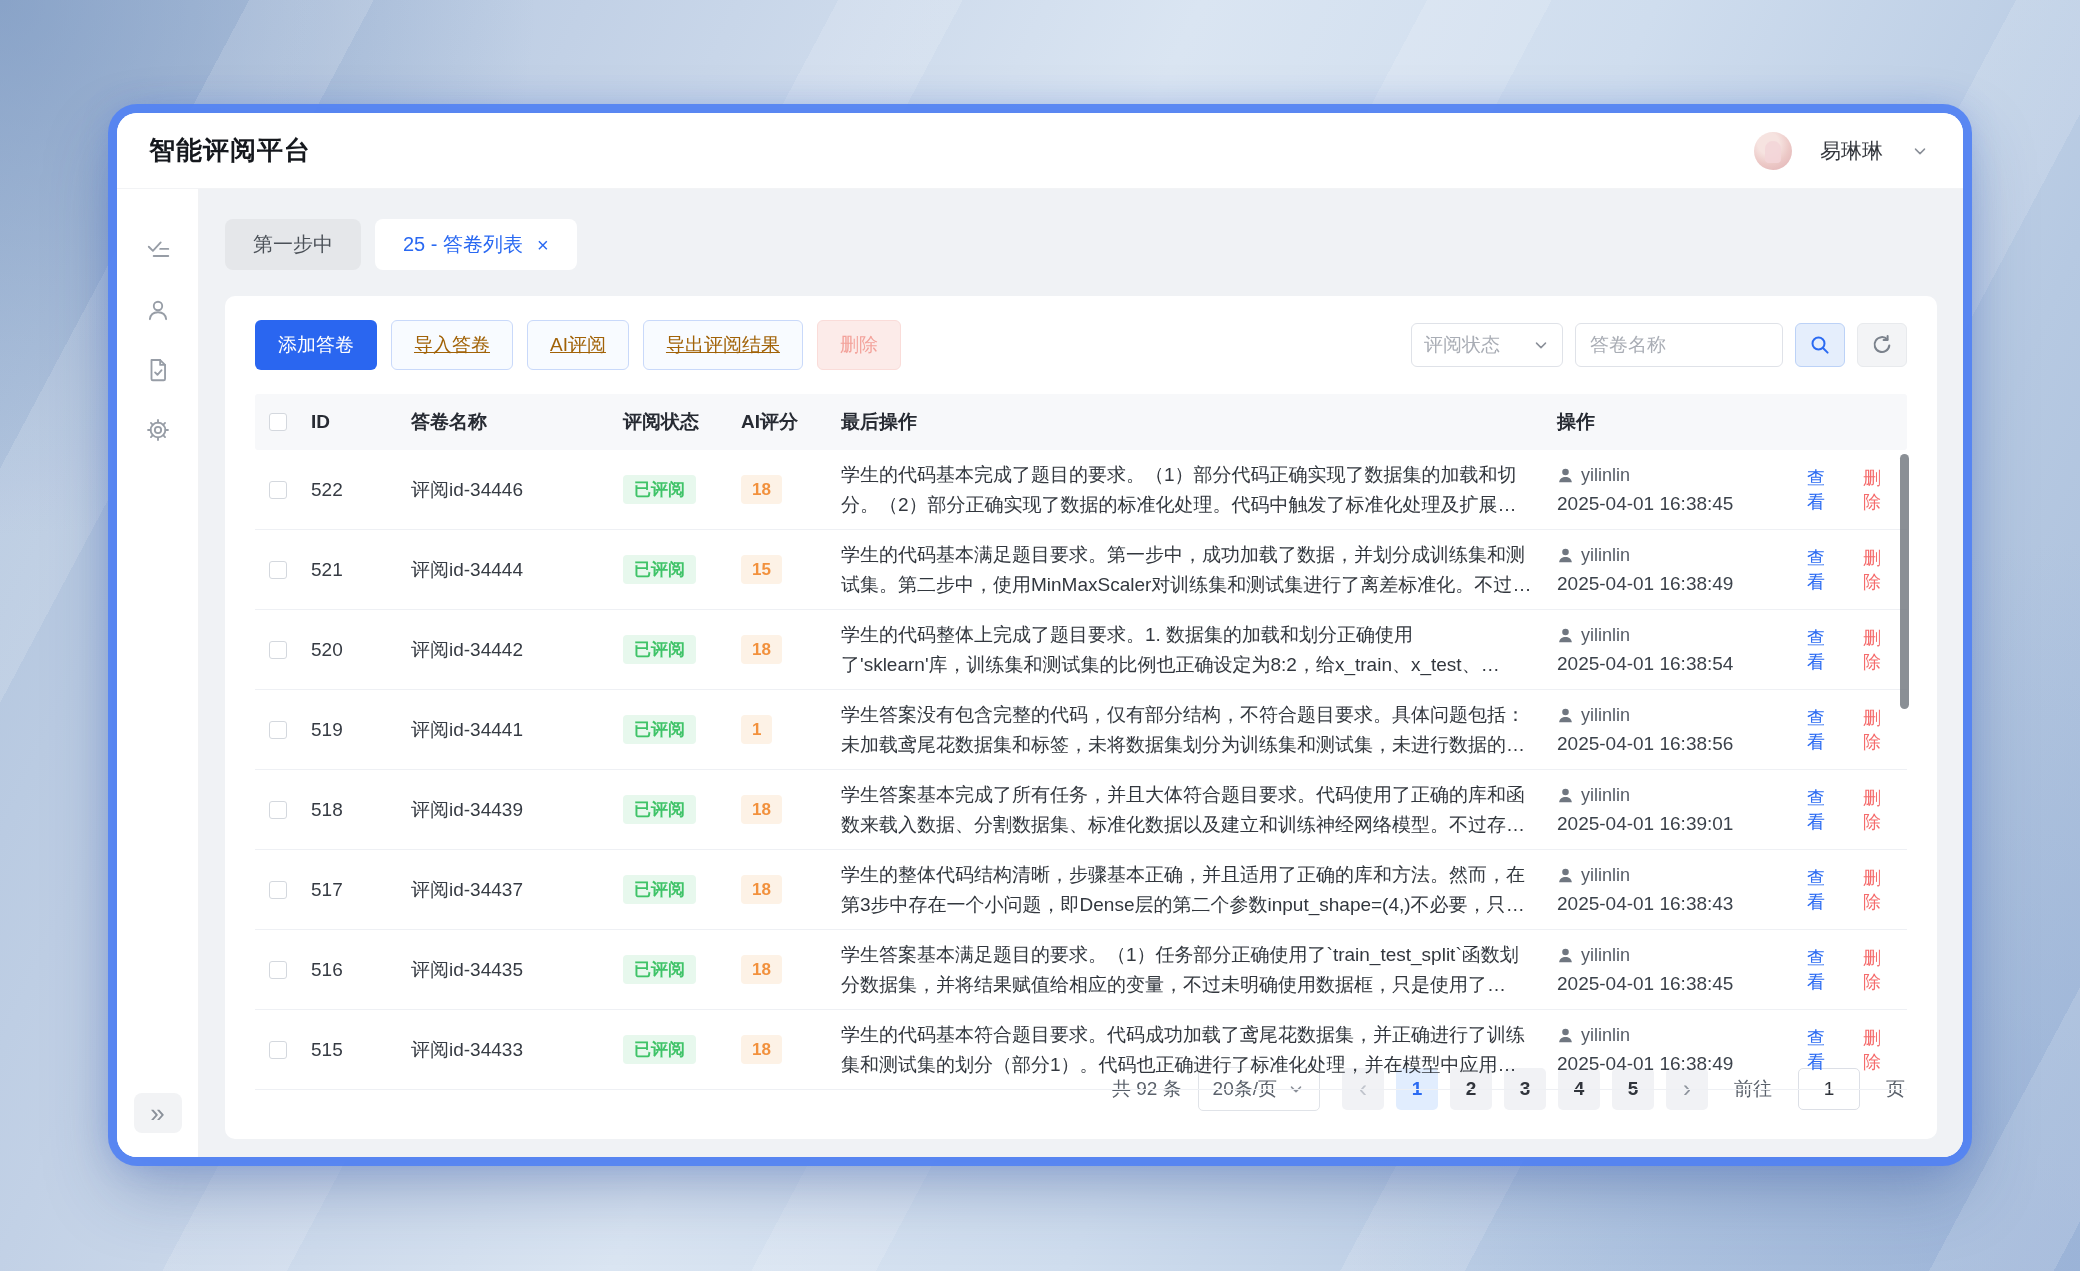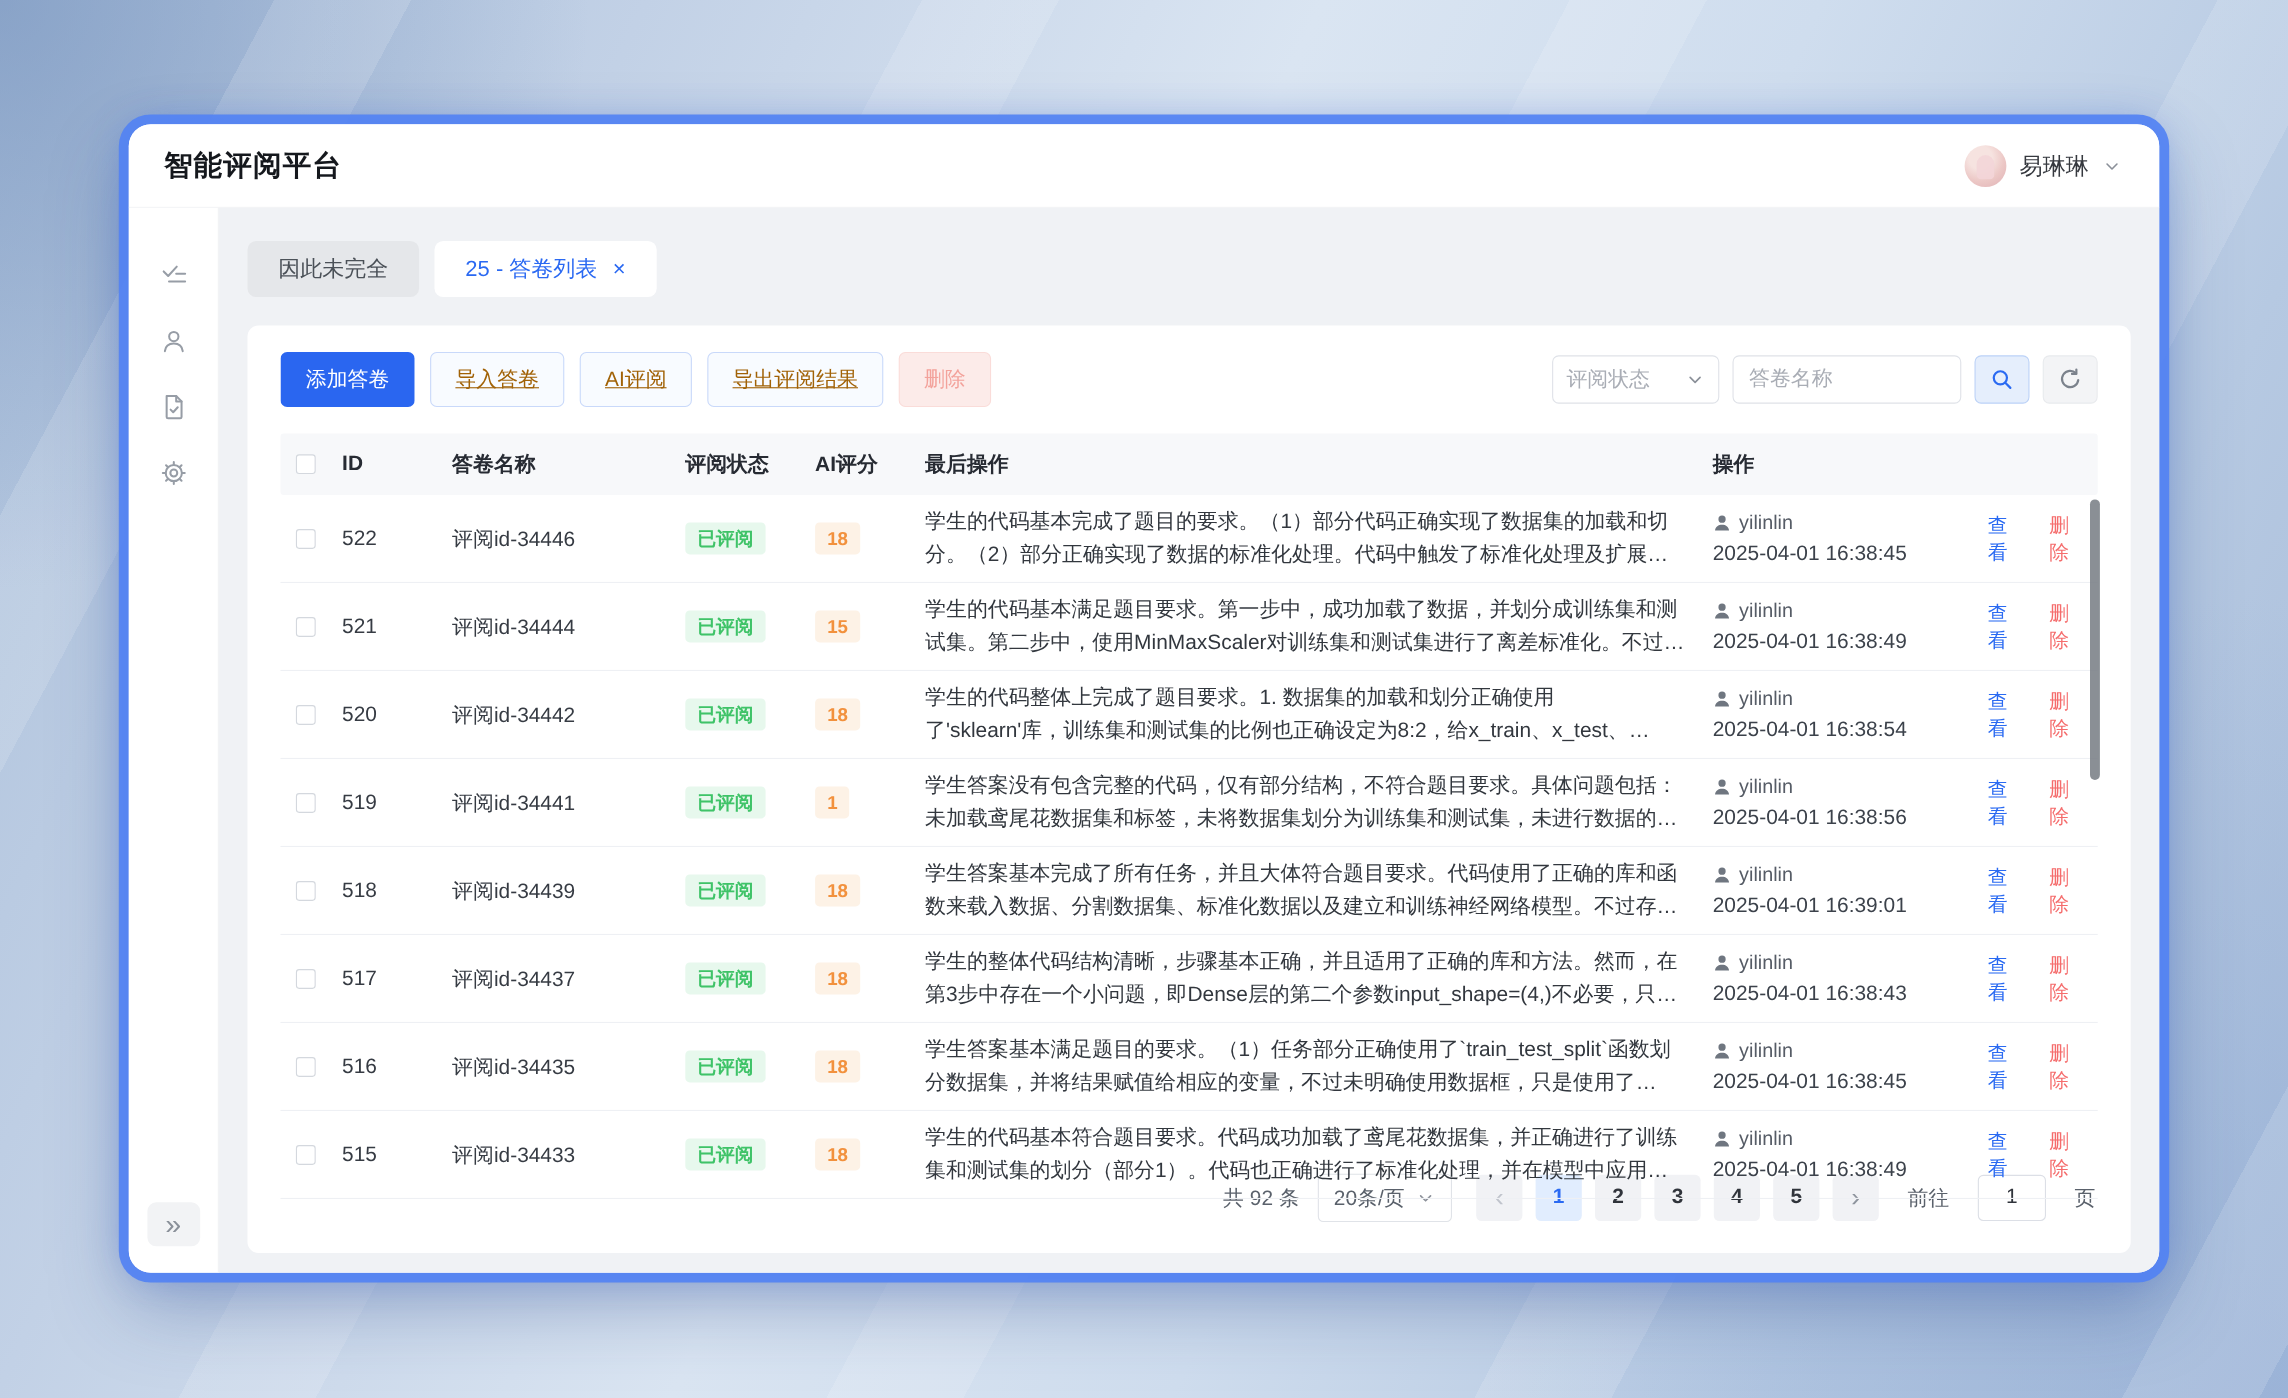--- a/index.html
+++ b/index.html
@@ -19,21 +19,21 @@
   .window {
     position:absolute; left:117px; top:113px; width:1846px; height:1044px;
     background:#fff; border-radius:20px;
     box-shadow:0 0 0 9px rgba(83,130,243,.92), 0 0 34px rgba(70,115,225,.45), 0 30px 70px rgba(35,65,135,.35);
     display:flex; flex-direction:column; overflow:hidden;
   }
 
   
   .win-header { height:76px; flex:0 0 76px; display:flex; align-items:center; padding:0 34px 0 32px; border-bottom:1px solid #f2f3f5; background:#fff; }
   .app-title { font-size:26px; font-weight:bold; color:#15181d; letter-spacing:1px; }
-  .user-area { margin-left:auto; display:flex; align-items:center; gap:12px; cursor:pointer; }
+  .user-area { margin-left:auto; display:flex; align-items:center; gap:28px; cursor:pointer; }
   .avatar { width:38px; height:38px; border-radius:50%; background:radial-gradient(circle at 38% 30%, #f6e3e0 0 30%, #ecc8c6 60%, #dfb0b4 100%); position:relative; overflow:hidden; }
   .avatar::after { content:""; position:absolute; left:11px; top:9px; width:16px; height:22px; border-radius:8px 8px 4px 4px; background:#f3d5d8; opacity:.9; }
   .user-name { font-size:21px; color:#36393f; }
   .chev { width:18px; height:18px; stroke:#8b9099; fill:none; stroke-width:2; stroke-linecap:round; stroke-linejoin:round; }
 
   
   .win-main { flex:1; display:flex; min-height:0; }
   .sidebar { width:82px; flex:0 0 82px; background:#fff; border-right:1px solid #f1f2f4; display:flex; flex-direction:column; align-items:center; padding:38px 0 24px 0; }
   .side-item { width:46px; height:46px; display:flex; align-items:center; justify-content:center; margin-bottom:14px; border-radius:8px; cursor:pointer; color:#979da6; }
   .side-item svg { width:26px; height:26px; stroke:currentColor; fill:none; stroke-width:1.7; stroke-linecap:round; stroke-linejoin:round; }
@@ -148,21 +148,21 @@
       </div>
       <button class="collapse-btn">
           <span>»</span>
         </button>
     </aside>
 
     <div class="content">
 
       <div class="tabbar">
         <div class="tab">
-          <span>因此未完全</span>
+          <span>第一步中</span>
         </div>
         <div class="tab active">
           <span>25 - 答卷列表</span>
           <span class="tab-close">×</span>
         </div>
       </div>
 
       <div class="card">
 
         <div class="toolbar">

